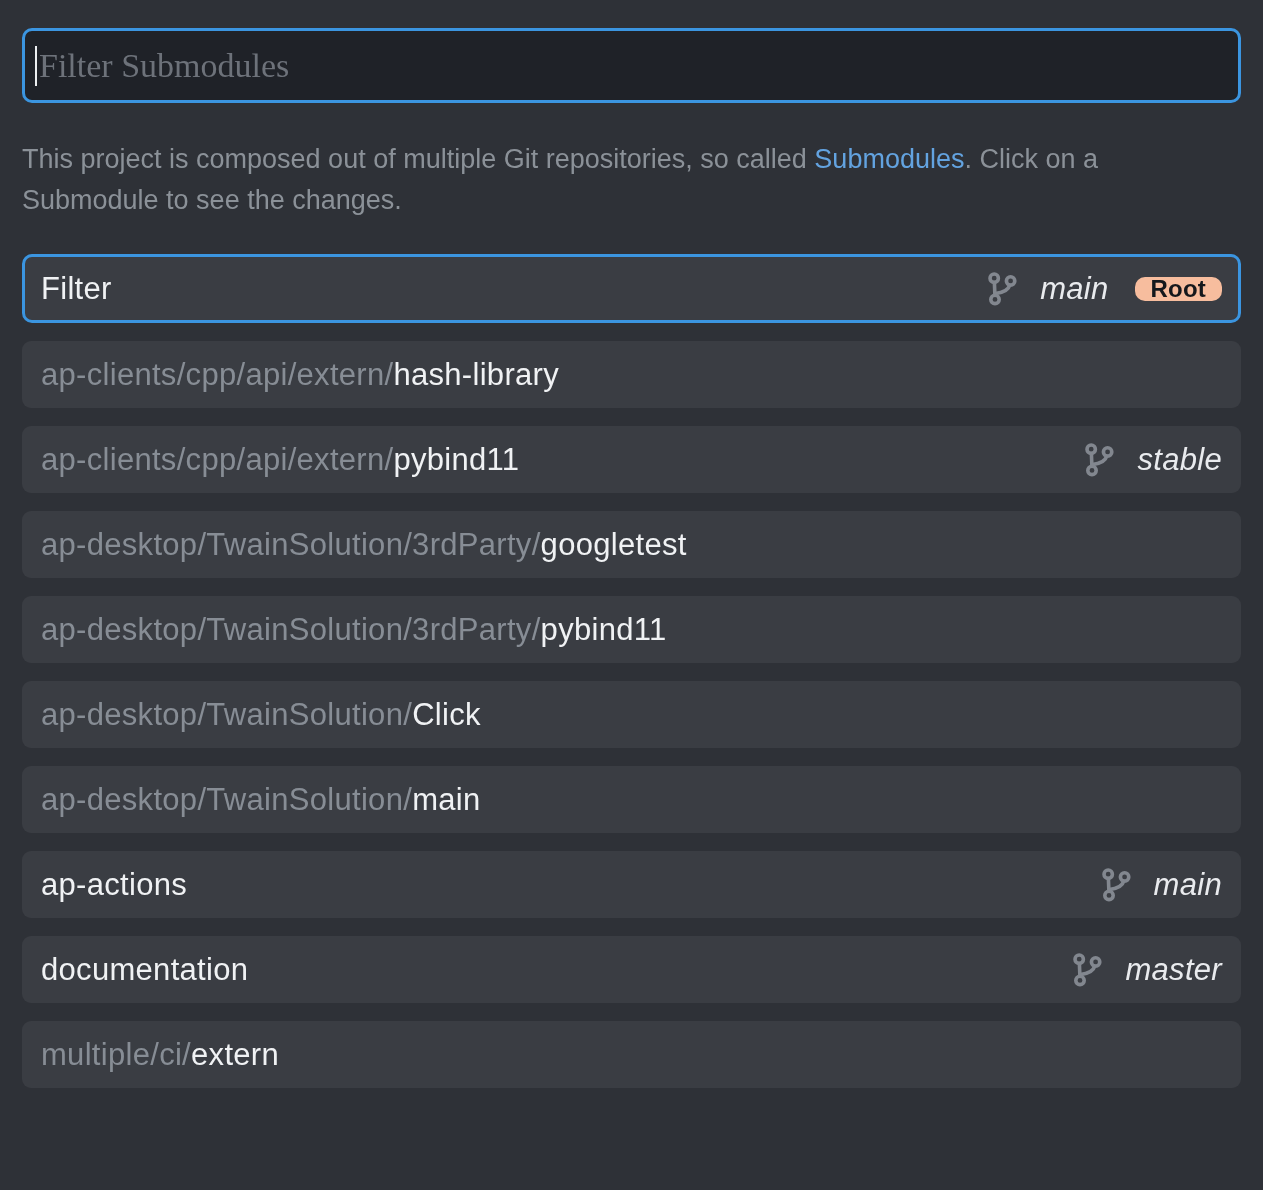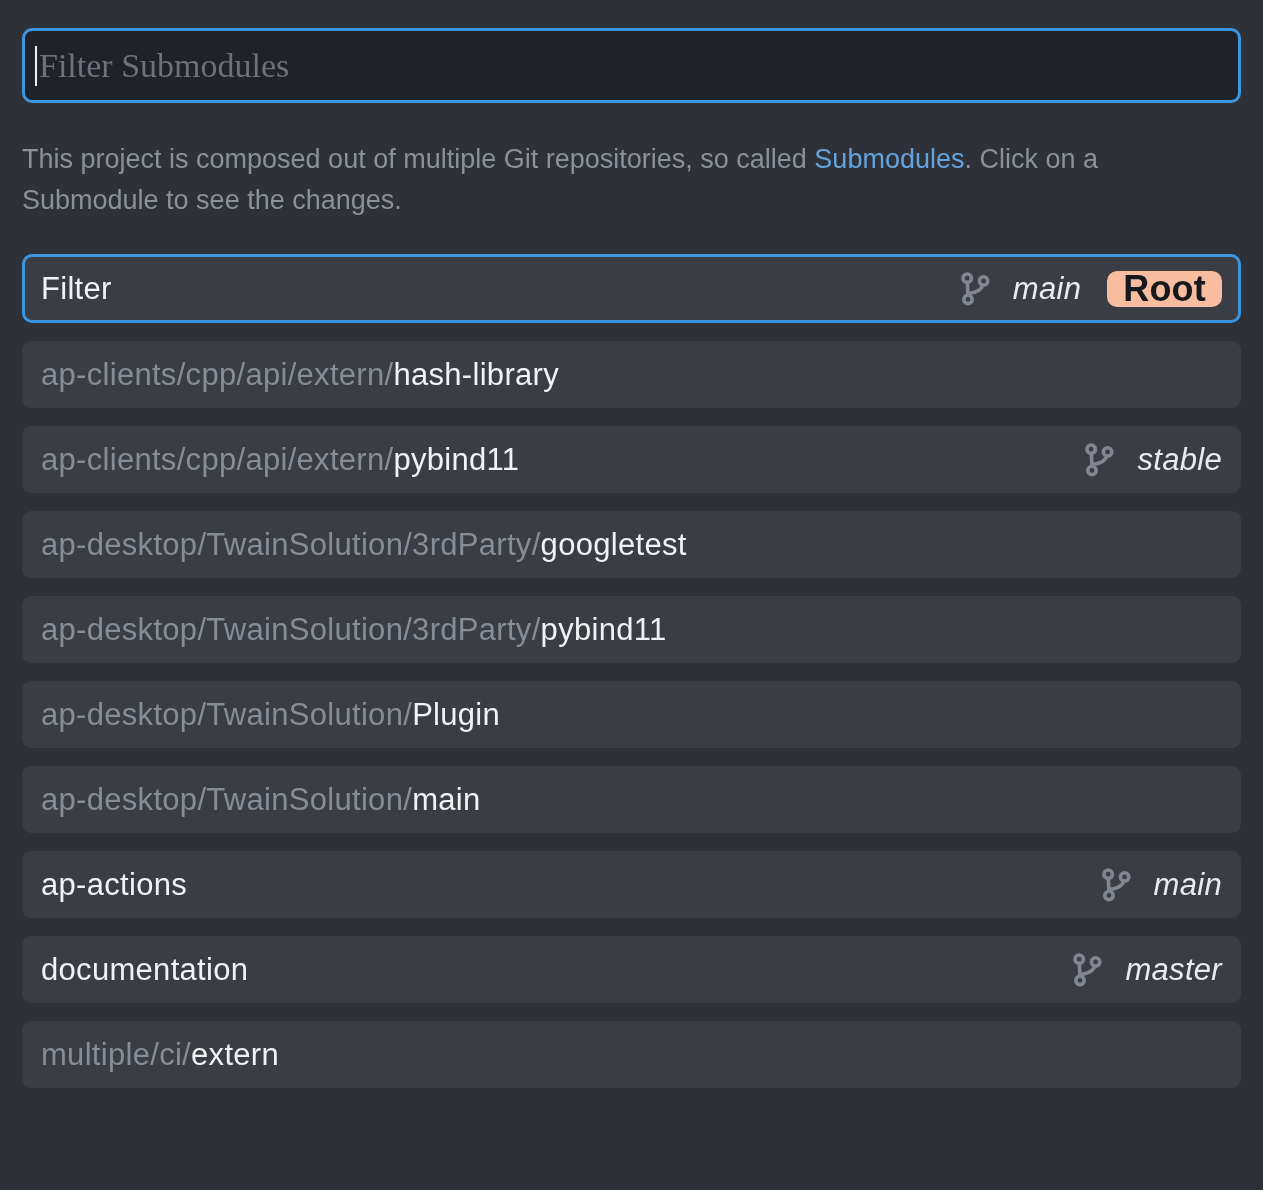--- a/index.html
+++ b/index.html
@@ -73,21 +73,21 @@
     display:flex;align-items:flex-end;gap:21px;
     color:var(--branch);
     font-style:italic;
   }
   .branch svg{display:block;}
   .badge{
     margin-left:26px;
     background:var(--badge-bg);
     color:var(--badge-text);
     font-weight:700;
-    font-size:36px;
+    font-size:24px;
     letter-spacing:.2px;
     padding:0 16px;
     border-radius:10px;
     line-height:1;
   }
 </style>
 </head>
 <body>
 
 <div class="input-wrap">
@@ -145,21 +145,21 @@
 
   </div>
     <div class="row">
     <span class="path">ap-desktop/TwainSolution/3rdParty/</span>
       <span class="name">pybind11</span>
     <span class="spacer"></span>
 
   </div>
     <div class="row">
     <span class="path">ap-desktop/TwainSolution/</span>
-      <span class="name">Plugin</span>
+      <span class="name">Click</span>
     <span class="spacer"></span>
 
   </div>
     <div class="row">
     <span class="path">ap-desktop/TwainSolution/</span>
       <span class="name">main</span>
     <span class="spacer"></span>
 
   </div>
     <div class="row">

